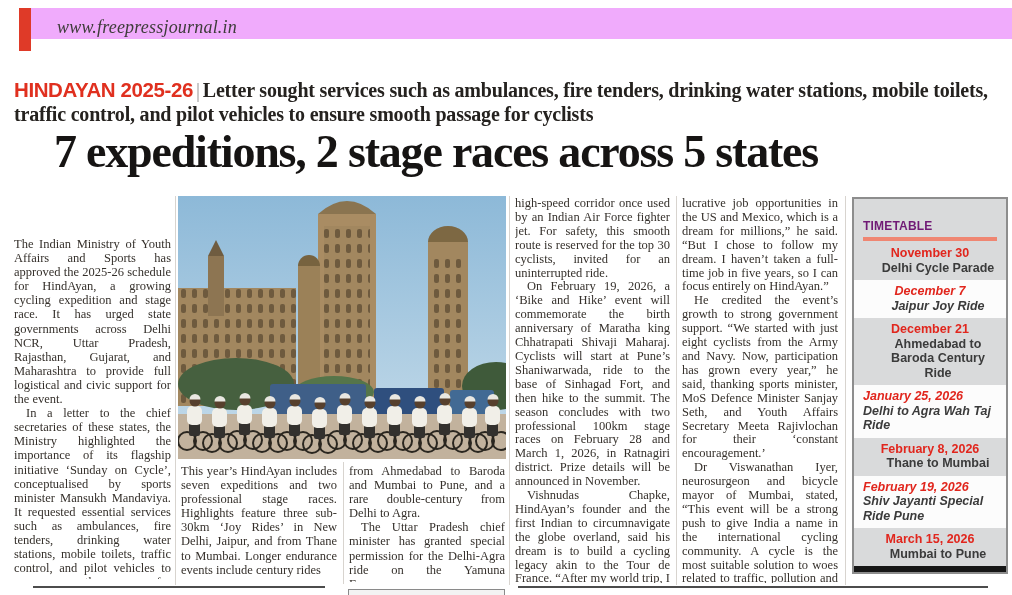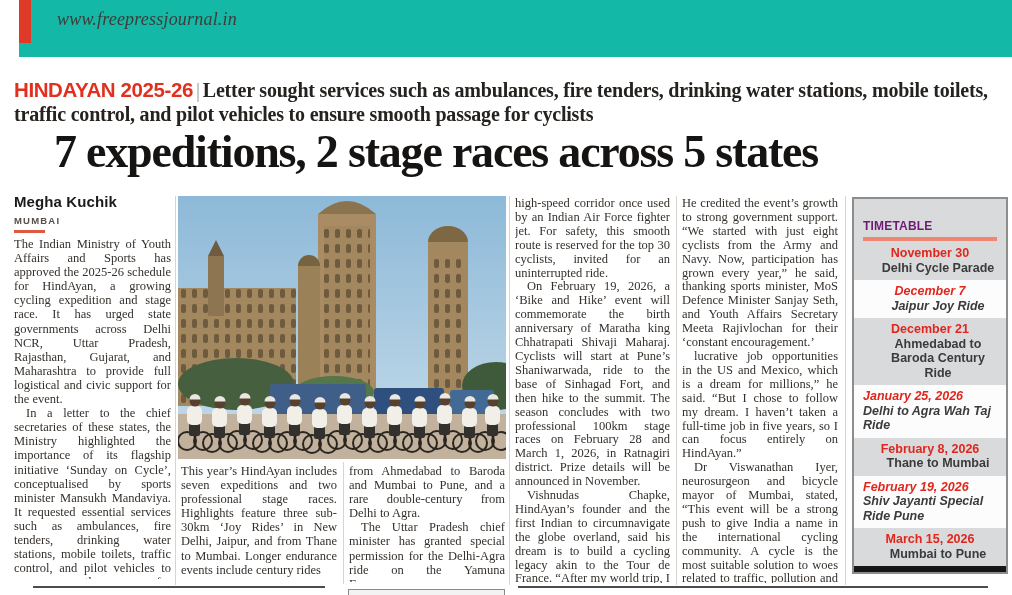--- a/index.html
+++ b/index.html
@@ -3,21 +3,21 @@
 <meta charset="utf-8">
 <style>
   * { margin:0; padding:0; box-sizing:border-box; }
   html,body { background:#ffffff; }
   .page {
     position:relative; width:1012px; height:595px; background:#ffffff;
     font-family:"Liberation Sans", sans-serif; overflow:hidden;
   }
 
   
-  .urlbar { position:absolute; left:19px; top:0; width:993px; height:57px; background:#14b8a6; }
+  .urlbar { position:absolute; left:19px; top:8px; width:993px; height:31px; background:#f0abfc; }
   .urlbar-accent { position:absolute; left:0; top:0; width:12px; height:43px; background:#df3a28; }
   .url-text {
     position:absolute; left:38px; top:9px;
     font-family:"Liberation Serif", serif; font-style:italic;
     font-size:18px; color:#3e3c3a; letter-spacing:.2px;
   }
 
   
   .kicker {
     position:absolute; left:14px; top:78px; width:994px;
@@ -99,25 +99,20 @@
 
   <div class="urlbar">
     <div class="urlbar-accent"></div>
     <span class="url-text">www.freepressjournal.in</span>
   </div>
 
   <p class="kicker"><span class="kicker-tag">HINDAYAN 2025-26</span><span class="kicker-sep">|</span><span>Letter sought services such as ambulances, fire tenders, drinking water stations, mobile toilets, traffic control, and pilot vehicles to ensure smooth passage for cyclists</span></p>
 
   <h1 class="headline">7 expeditions, 2 stage races across 5 states</h1>
 
-  <div class="byline">
-    <span class="byline-author">Megha Kuchik</span>
-    <span class="byline-loc">MUMBAI</span>
-    <div class="byline-rule"></div>
-  </div>
 
   <div class="vrule vr1"></div>
   <div class="vrule vr2"></div>
   <div class="vrule vr3"></div>
   <div class="vrule vr4"></div>
   <div class="vrule vr5"></div>
 
   <div class="photo">
     <svg viewBox="0 0 328 263" preserveAspectRatio="none">
       <defs>
@@ -191,22 +186,22 @@
   <div class="col col3">
     <p>from Ahmedabad to Baroda and Mumbai to Pune, and a rare double-century from Delhi to Agra.</p>
     <p>The Uttar Pradesh chief minister has granted special permission for the Delhi-Agra ride on the Yamuna Expressway – a</p>
   </div>
   <div class="col col4">
     <p>high-speed corridor once used by an Indian Air Force fighter jet. For safety, this smooth route is reserved for the top 30 cyclists, invited for an uninterrupted ride.</p>
     <p>On February 19, 2026, a ‘Bike and Hike’ event will commemorate the birth anniversary of Maratha king Chhatrapati Shivaji Maharaj. Cyclists will start at Pune’s Shaniwarwada, ride to the base of Sinhagad Fort, and then hike to the summit. The season concludes with two professional 100km stage races on February 28 and March 1, 2026, in Ratnagiri district. Prize details will be announced in November.</p>
     <p>Vishnudas Chapke, HindAyan’s founder and the first Indian to circumnavigate the globe overland, said his dream is to build a cycling legacy akin to the Tour de France. “After my world trip, I had</p>
   </div>
   <div class="col col5">
+    <p>lucrative job opportunities in the US and Mexico, which is a dream for millions,” he said. “But I chose to follow my dream. I haven’t taken a full-time job in five years, so I can focus entirely on HindAyan.”</p>
     <p>He credited the event’s growth to strong government support. “We started with just eight cyclists from the Army and Navy. Now, participation has grown every year,” he said, thanking sports minister, MoS Defence Minister Sanjay Seth, and Youth Affairs Secretary Meeta Rajivlochan for their ‘constant encouragement.’</p>
-    <p>lucrative job opportunities in the US and Mexico, which is a dream for millions,” he said. “But I chose to follow my dream. I haven’t taken a full-time job in five years, so I can focus entirely on HindAyan.”</p>
     <p>Dr Viswanathan Iyer, neurosurgeon and bicycle mayor of Mumbai, stated, “This event will be a strong push to give India a name in the international cycling community. A cycle is the most suitable solution to woes related to traffic, pollution and fitness.”</p>
   </div>
 
   <aside class="timetable">
     <div class="tt-title">TIMETABLE</div>
     <div class="tt-rule"></div>
 
     <div class="tt-row stacked">
       <span class="tt-date">November 30</span>
         <span class="tt-event">Delhi Cycle Parade</span>

